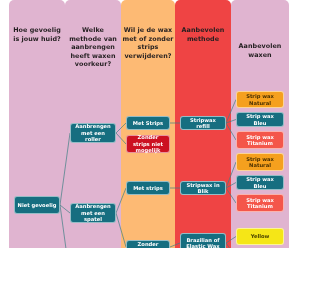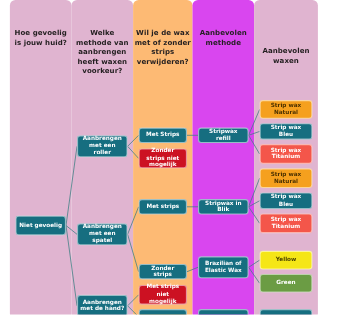--- a/index.html
+++ b/index.html
@@ -2,21 +2,21 @@
 <html><head>
 <meta charset="utf-8">
 <style>
   html,body{margin:0;padding:0;}
   body{
     width:290px;height:290px;
     background:#ffffff;
     font-family:"DejaVu Sans","Liberation Sans",sans-serif;
     overflow:hidden;
   }
-  #stage{position:relative;width:290px;height:286px;overflow:hidden;background:#ffffff;}
+  #stage{position:relative;width:290px;height:248px;overflow:hidden;background:#ffffff;}
 
   .swimlane{
     position:absolute;
     top:0;
     height:290px;
     background:#e0b4d0;
     border-radius:5px;
   }
   .lane-title{
     position:absolute;
@@ -60,21 +60,21 @@
   <div id="lanes">
       <div class="swimlane" style="left: 9px; width: 56px; background: rgb(224, 180, 208);">
         <div class="lane-title" style="top: 26px;">Hoe gevoelig is jouw huid?</div>
       </div>
       <div class="swimlane" style="left: 65px; width: 56px; background: rgb(224, 180, 208);">
         <div class="lane-title" style="top: 26px;">Welke methode van aanbrengen heeft waxen voorkeur?</div>
       </div>
       <div class="swimlane" style="left: 121px; width: 54px; background: #fdba74;">
         <div class="lane-title" style="top: 26px;">Wil je de wax met of zonder strips verwijderen?</div>
       </div>
-      <div class="swimlane" style="left: 175px; width: 56px; background: #d946ef;">
+      <div class="swimlane" style="left: 175px; width: 56px; background: #ef4444;">
         <div class="lane-title" style="top: 26px;">Aanbevolen methode</div>
       </div>
       <div class="swimlane" style="left: 231px; width: 58px; background: rgb(224, 180, 208);">
         <div class="lane-title" style="top: 42px;">Aanbevolen waxen</div>
       </div>
     </div>
   <svg id="wires">
       <line x1="60" y1="205" x2="70" y2="133" stroke="#3f7f84" stroke-width="0.7"></line>
       <line x1="60" y1="205" x2="70" y2="213" stroke="#3f7f84" stroke-width="0.7"></line>
       <line x1="60" y1="205" x2="70" y2="278" stroke="#3f7f84" stroke-width="0.7"></line>

